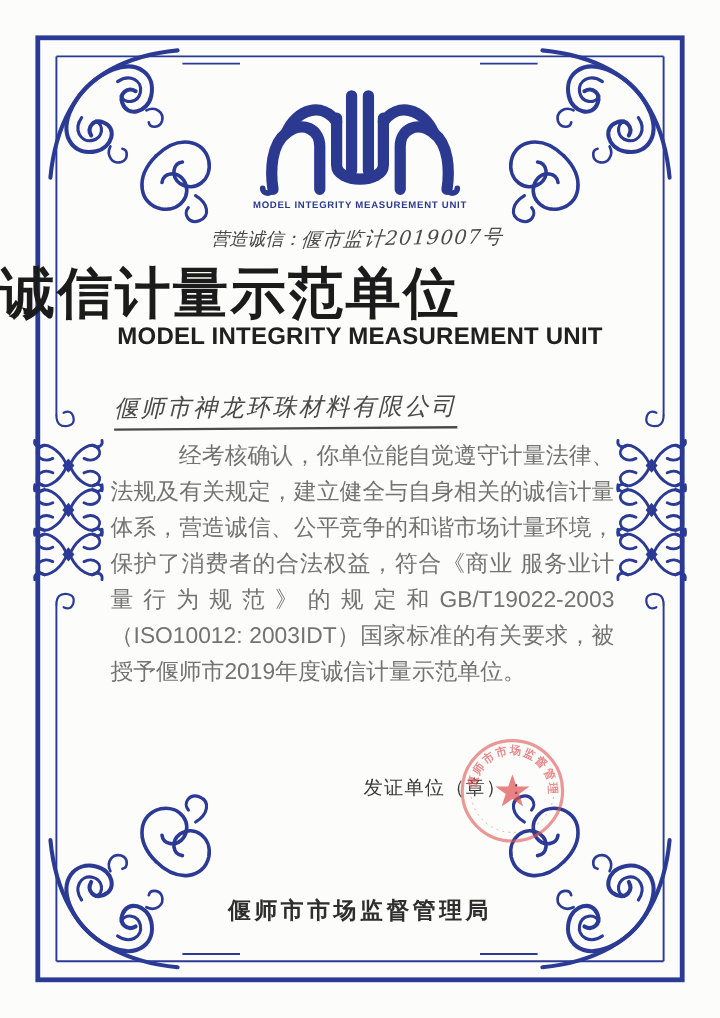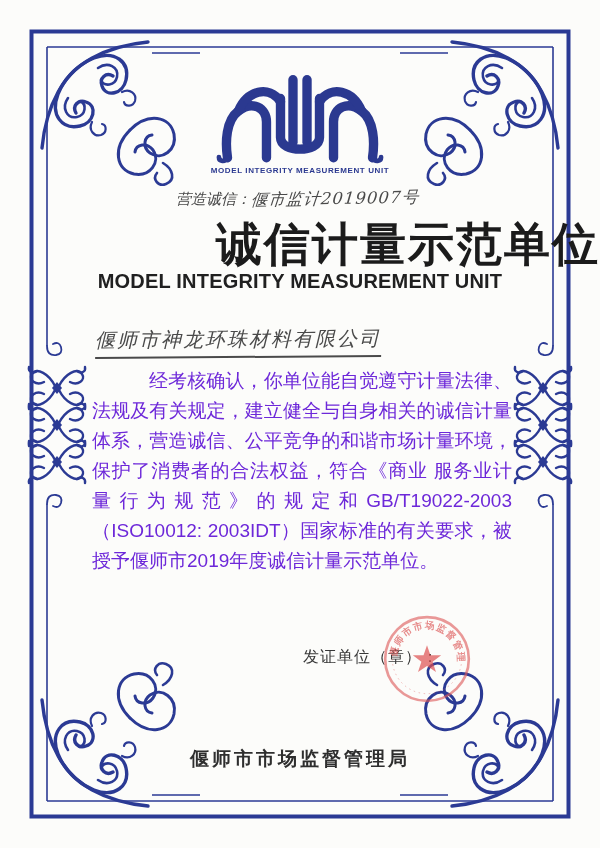--- a/index.html
+++ b/index.html
@@ -24,41 +24,41 @@
     position:absolute;top:188px;right:78px;
     font-family:"DejaVu Serif",serif;font-style:italic;
     font-size:15px;color:#474747;white-space:nowrap;
   }
   .cert-no .hand{
     font-size:16.5px;letter-spacing:1px;color:#4a4a4a;
     display:inline-block;transform:skewX(-6deg) rotate(-1deg);
   }
 
   .title-cn{
-    position:absolute;top:214px;left:0;width:600px;text-align:right;
+    position:absolute;top:214px;left:0;width:600px;text-align:left;
     font-family:"Liberation Serif",serif;font-weight:900;
     font-size:46px;letter-spacing:2px;color:#1b1b1b;margin:0;
   }
   .title-en{
     position:absolute;top:270px;left:0;width:600px;text-align:center;
     font-family:"Liberation Sans",sans-serif;font-weight:800;
     font-size:20px;letter-spacing:0.2px;color:#202020;margin:0;
   }
 
   .awardee{
     position:absolute;top:326px;left:95px;
     font-family:"DejaVu Serif",serif;font-style:italic;
     font-size:20px;color:#4a4a4a;letter-spacing:2px;
     min-width:276px;border-bottom:2px solid #4a4a4a;
     padding-bottom:3px;transform:rotate(-0.4deg);
   }
 
   .body-text{
     position:absolute;top:366px;left:92px;width:420px;
-    font-size:19px;line-height:30px;color:#6d28d9;
+    font-size:19px;line-height:30px;color:#737373;
     text-align:justify;text-justify:inter-character;
     text-indent:3em;margin:0;
   }
 
   .issuer-line{
     position:absolute;top:647px;left:303px;
     font-size:16px;font-weight:400;color:#383838;letter-spacing:1px;
   }
 
   .seal{

